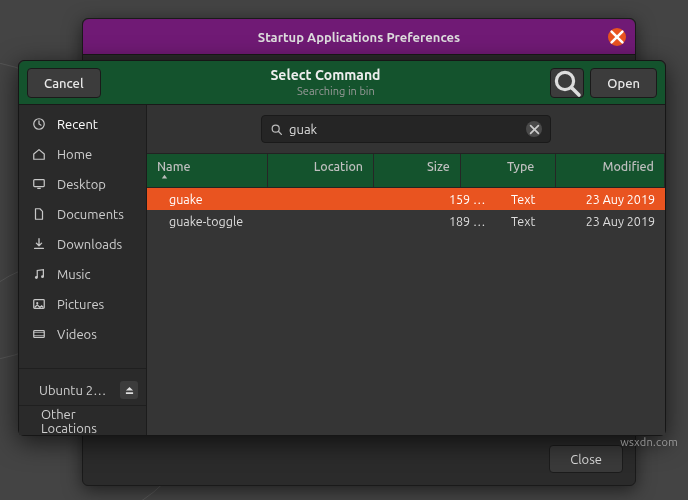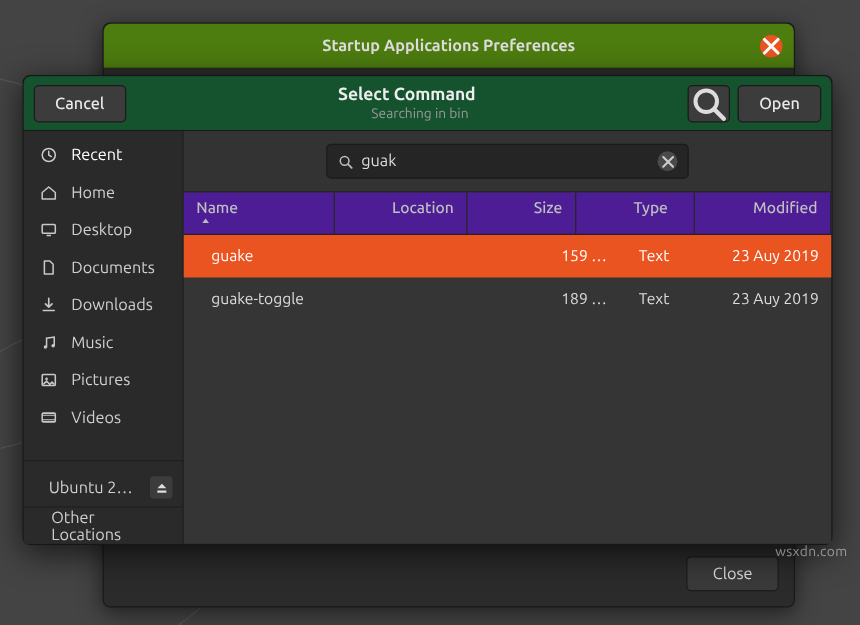--- a/index.html
+++ b/index.html
@@ -15,21 +15,21 @@
   .bg-lines::after  { width:260px; height:260px; left:-60px; top:260px; }
 
   
   .parent-window {
     position:absolute; left:82px; top:18px; width:554px; height:468px;
     background:#2b2b2b; border-radius:6px; border:1px solid #1a1a1a;
     box-shadow:0 4px 18px rgba(0,0,0,.55);
   }
   .parent-title {
     display:flex; align-items:center; justify-content:center;
-    height:36px; background:#4d7c0f; color:#ddd; font-size:13px; font-weight:600;
+    height:36px; background:#701a75; color:#ddd; font-size:13px; font-weight:600;
     border-bottom:1px solid #1a1a1a; position:relative; border-radius:6px 6px 0 0;
   }
   .parent-title .window-close {
     position:absolute; right:9px; top:9px; width:18px; height:18px; border-radius:50%;
     background:#e95420; display:flex; align-items:center; justify-content:center;
     color:#fff; font-size:11px; line-height:1;
   }
   .parent-footer {
     position:absolute; right:12px; bottom:12px;
   }
@@ -87,30 +87,30 @@
     width:290px; height:28px; background:#252525; border:1px solid #1a1a1a; border-radius:4px;
     display:flex; align-items:center; padding:0 8px; gap:6px; color:#ddd;
   }
   .search input {
     flex:1; background:transparent; border:none; outline:none; color:#ddd; font-size:13px;
   }
   .search .clear { width:16px; height:16px; border-radius:50%; background:#4a4a4a; display:flex; align-items:center; justify-content:center; font-size:9px; color:#ccc; }
   .search svg { width:13px; height:13px; fill:#bbb; }
 
   .table { flex:1; font-size:12.5px; color:#ddd; position:relative; }
-  .thead { display:flex; background:#4c1d95; border-bottom:1px solid #232323;gap:36px; }
+  .thead { display:flex; background:#14532d; border-bottom:1px solid #232323;gap:36px; }
   .thead .th { padding:5px 10px; color:#bfbfbf; font-weight:500; border-right:1px solid #262626; }
   .th-name { width:158px; }
   .th-loc  { flex:1; }
   .th-size { width:62px; text-align:right; }
   .th-type { width:74px; }
   .th-mod  { width:90px; text-align:right; border-right:none; }
   .th svg { width:9px; height:9px; fill:#bbb; margin-left:3px; vertical-align:1px; }
 
-  .trow { display:flex; height:34px; align-items:center; }
+  .trow { display:flex; height:22px; align-items:center; }
   .trow.selected { background:#e95420; color:#fff; }
   .trow .td { padding:0 10px; white-space:nowrap; overflow:hidden; text-overflow:ellipsis; }
   .td-name { width:158px; padding-left:22px !important; }
   .td-loc  { flex:1; }
   .td-size { width:62px; text-align:right; }
   .td-type { width:74px; }
   .td-mod  { width:90px; text-align:right; }
 
   .watermark { position:absolute; right:10px; bottom:52px; color:rgba(230,230,230,.55); font-size:11px; letter-spacing:.3px;margin-top:28px; }
 

